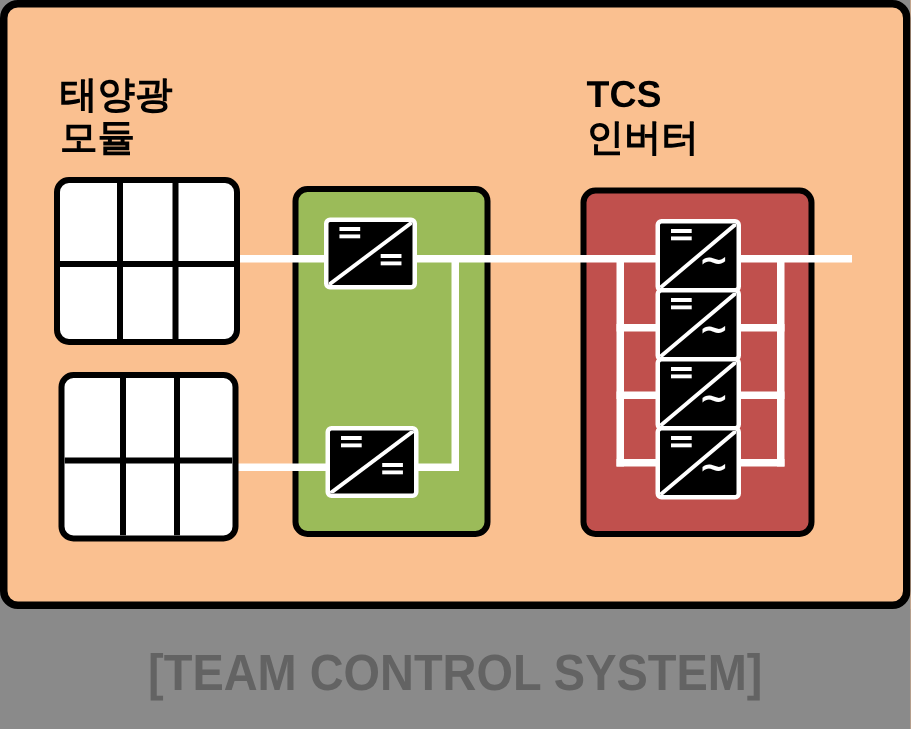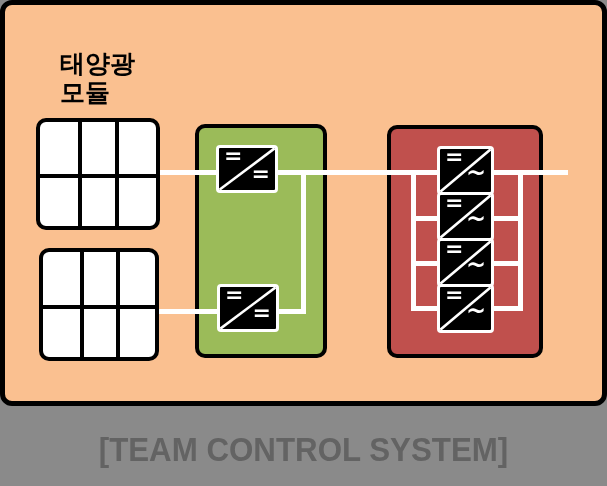--- a/index.html
+++ b/index.html
@@ -20,21 +20,21 @@
     z-index:0;
   }
 
   
   .label{
     position:absolute;z-index:2;
     font-size:25px;line-height:29px;font-weight:bold;
     color:var(--label-text,#000);
     white-space:pre-line;letter-spacing:0px;
   }
-  .label-solar{left:40px;top:49px;margin-left:20px;}
+  .label-solar{left:40px;top:49px;}
   .label-optima{left:197px;top:49px;}
   .label-inverter{left:391px;top:49px;}
 
   
   .panel{
     position:absolute;z-index:3;box-sizing:border-box;
     background:var(--module-white,#fff);
     border:4px solid var(--border-black,#000);
     border-radius:10px;overflow:hidden;
   }
@@ -111,20 +111,22 @@
 <div class="stage">
 
   <div class="banner">
     <div class="banner-title">[TEAM CONTROL SYSTEM]</div>
   </div>
 
   <div class="frame"></div>
 
   <div class="label label-solar">태양광
 모듈</div>
+  <div class="label label-inverter">TCS
+인버터</div>
 
   <div class="bigbox box-optimizer"></div>
   <div class="bigbox box-inverter"></div>
 
   <div class="wire w-main"></div>
   <div class="wire w-b"></div>
   <div class="wire w-join"></div>
   <div class="wire w-lbus"></div>
   <div class="wire w-rbus"></div>
   <div class="wire w-ls1"></div>

